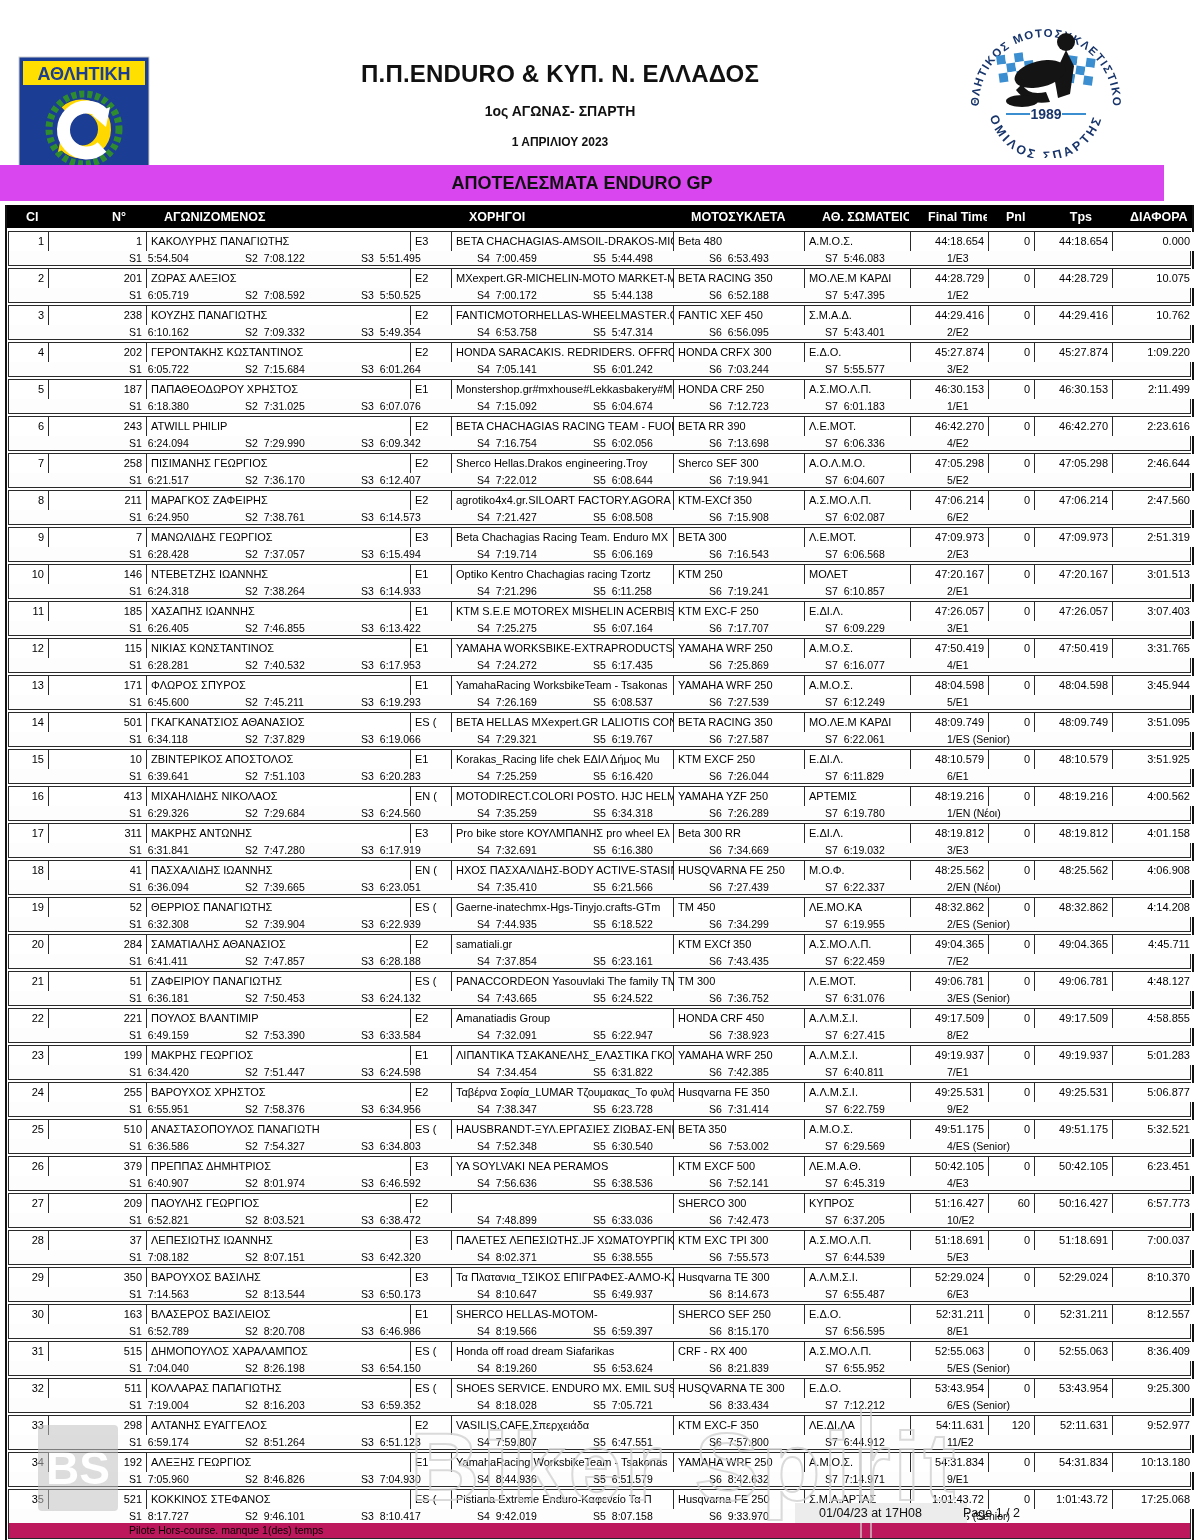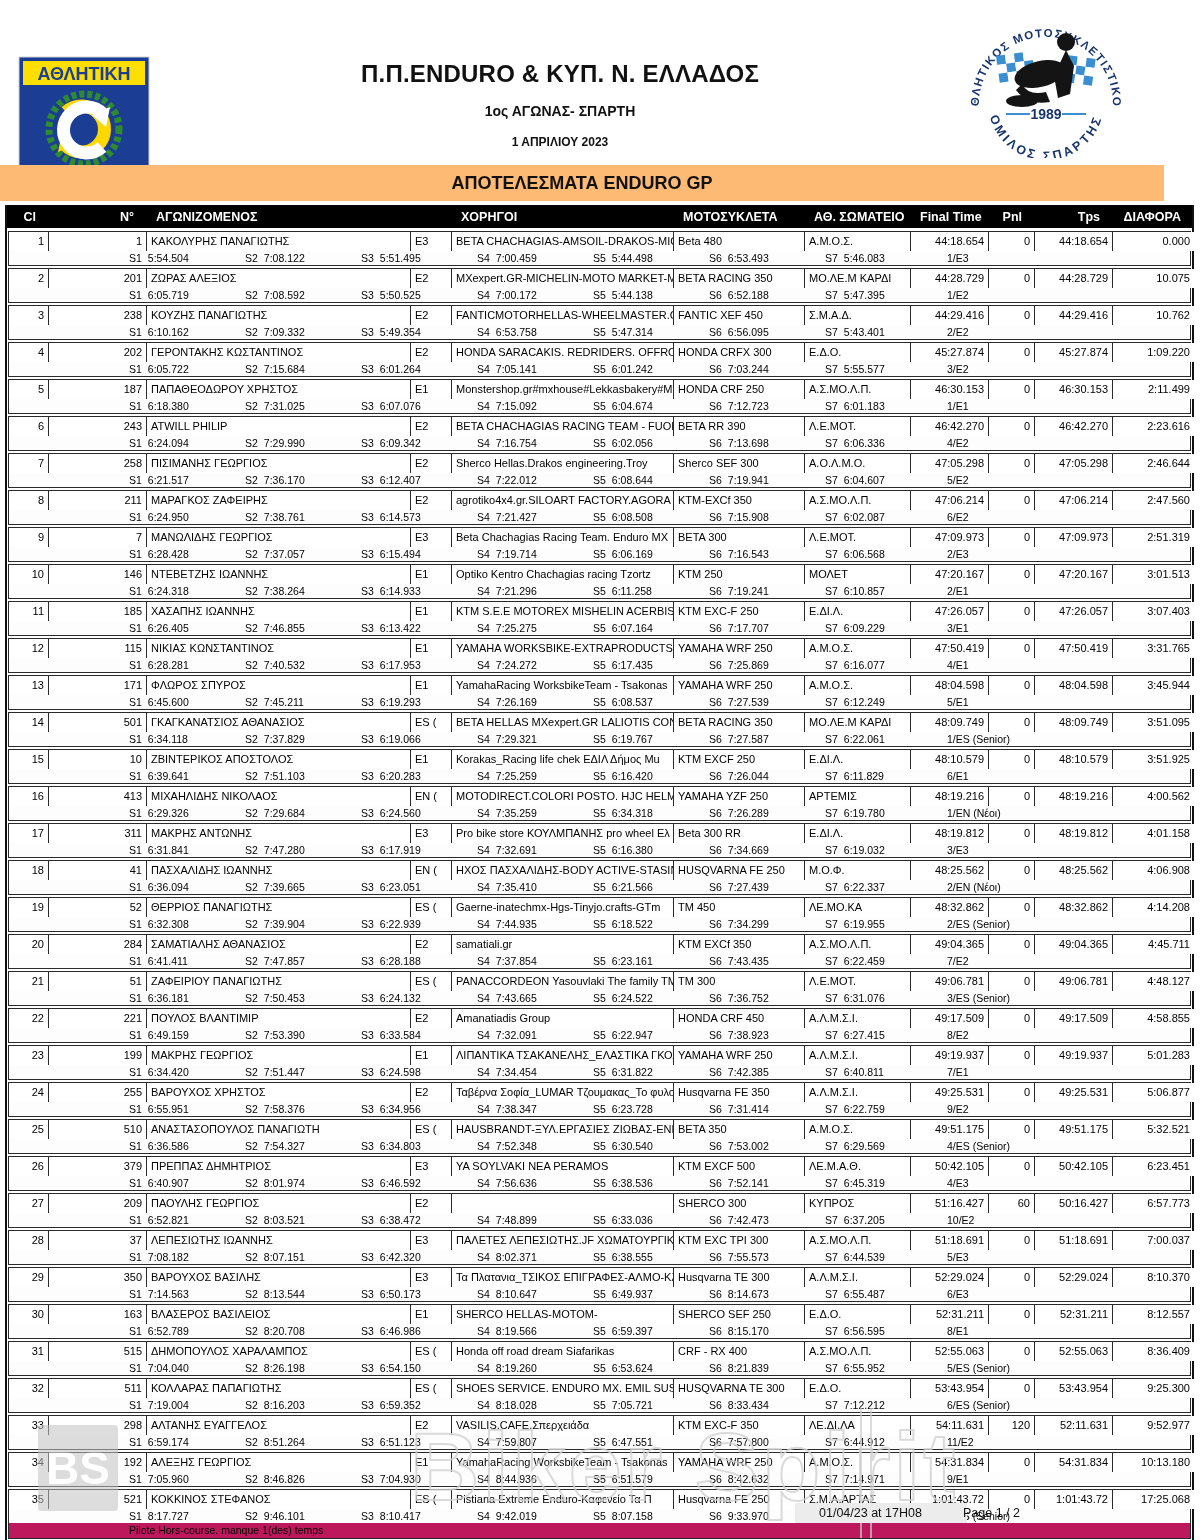--- a/index.html
+++ b/index.html
@@ -6,29 +6,29 @@
   body { background:#888; font-family:"Liberation Sans", sans-serif; }
   .page { position:relative; width:1200px; height:1540px; background:#fff; overflow:hidden; margin:0 auto; }
 
   
   .logo-left { position:absolute; left:18px; top:8px; width:132px; height:142px;margin-top:48px; }
   .logo-right { position:absolute; left:958px; top:6px; width:176px; height:152px; }
   .titles { position:absolute; left:290px; top:60px; width:540px; text-align:center; color:#111; }
   .title1 { font-size:24px; font-weight:bold; letter-spacing:.2px; }
   .title2 { font-size:14px; font-weight:bold; margin-top:15px; }
   .title-date { font-size:12px; font-weight:bold; margin-top:16px; }
-  .banner { position:absolute; left:0; top:165px; width:1164px; height:36px; background:#fdba74;
+  .banner { position:absolute; left:0; top:165px; width:1164px; height:36px; background:#d946ef;
             display:flex; align-items:center; justify-content:center; }
   .banner span { font-size:18px; font-weight:bold; color:#111; }
 
   
   .results-table { position:absolute; left:5px; top:205px; width:1189px; border:2px solid #111; border-top:none; background:#fff; }
   .grid-row { display:grid; grid-template-columns:40px 98px 264px 41px 222px 131px 106px 78px 46px 78px 81px; }
   .thead { background:#000; color:#fff; height:23px; align-items:center; font-size:12.5px; font-weight:bold; }
-  .hcell { padding:0 11px; white-space:nowrap; overflow:hidden; }
+  .hcell { padding:0 19px; white-space:nowrap; overflow:hidden; }
   .hcell.col-diff { text-align:right; }
   .tbody { padding:3px 1px 2px 1px; }
   .entry { margin-bottom:2px; border:1px solid #2a2a2a; }
   .row-main { height:19px; align-items:center; font-size:11px; color:#000; }
   .row-main .cell { height:100%; line-height:18px; border-right:1px solid #2a2a2a; padding:0 4px;
                     white-space:nowrap; overflow:hidden; background:#fff; }
   .row-main .cell:last-child { border-right:none; }
   .col-cl, .col-num, .col-final, .col-pnl, .col-tps, .col-diff { text-align:right; }
   .row-splits { height:14px; line-height:14px; font-size:10.5px; color:#000; padding-left:120px;
                 white-space:nowrap; overflow:hidden; background:#fdfdfd; }

